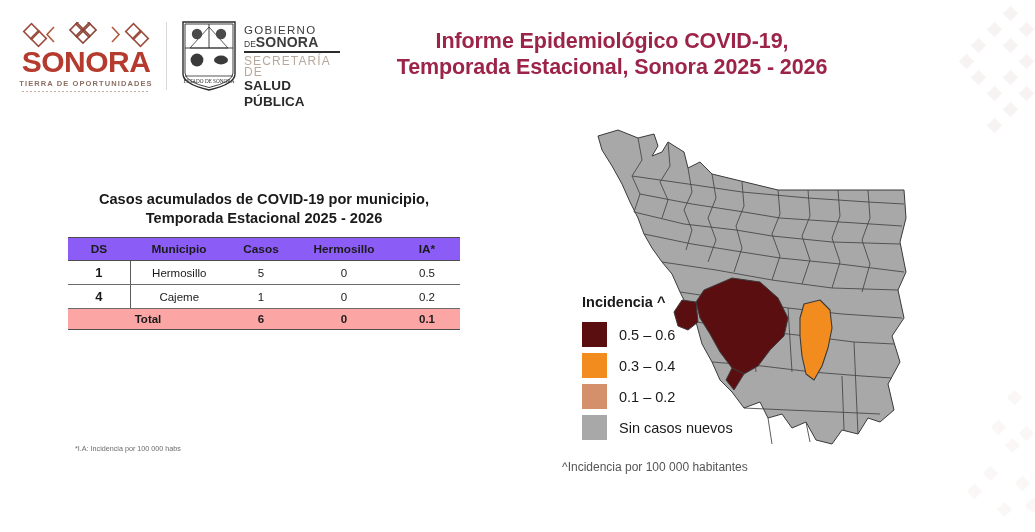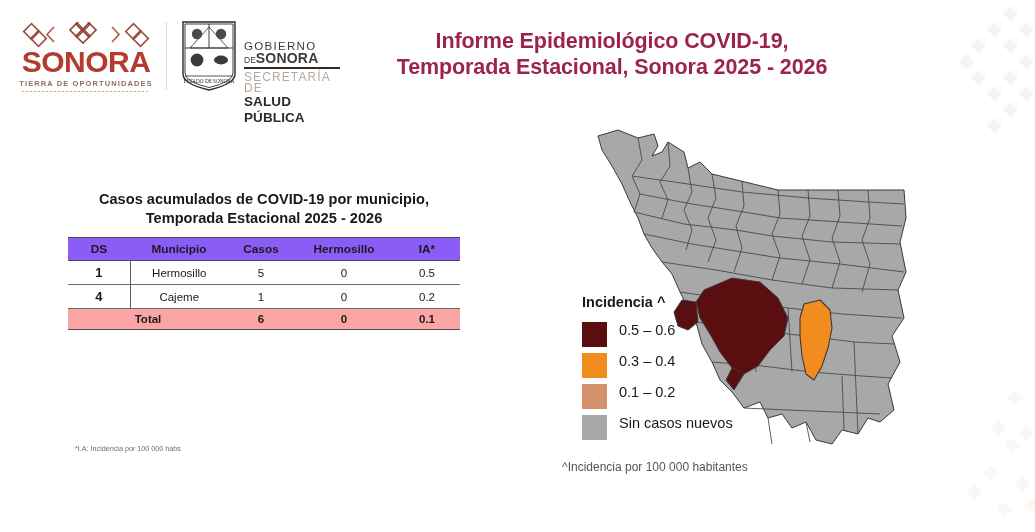--- a/index.html
+++ b/index.html
@@ -27,21 +27,21 @@
   .sl-word .c1{color:#B43B2E;}
   .sl-tag{position:absolute;left:0;top:57px;width:140px;text-align:center;
     font-size:7.5px;letter-spacing:1.1px;font-weight:bold;color:#8B6F63;}
   .sl-rule{position:absolute;left:6px;top:69px;width:128px;height:1px;
     background:repeating-linear-gradient(to right,#C8A898 0 2px,transparent 2px 4px);}
 
   .divider{position:absolute;left:166px;top:22px;width:1px;height:68px;background:#d8d8d8;}
 
   .gob-logo{position:absolute;left:180px;top:20px;width:165px;height:74px;}
   .shield{position:absolute;left:0;top:0;width:58px;height:72px;}
-  .gob-text{position:absolute;left:64px;top:20px;width:100px;}
+  .gob-text{position:absolute;left:64px;top:4px;width:100px;}
   .gob-l1{font-size:11.5px;letter-spacing:1.3px;color:#3c3c3c;line-height:13px;}
   .gob-l2{font-size:8.5px;color:#3c3c3c;line-height:10px;}
   .gob-l2 b{font-size:14px;font-weight:bold;letter-spacing:.2px;}
   .gob-hr{width:96px;height:1.6px;background:#2b2b2b;margin:2px 0 3px 0;}
   .gob-l3{font-size:12px;letter-spacing:1.1px;color:#b8a89c;line-height:11px;}
   .gob-l4{font-size:13.5px;font-weight:bold;letter-spacing:.1px;color:#2b2b2b;line-height:16px;}
 
   .title{position:absolute;left:372px;top:28px;width:480px;text-align:center;
     color:#9D2449;font-size:21.5px;font-weight:bold;line-height:26px;letter-spacing:-.1px;}
 
@@ -66,21 +66,21 @@
   .c-ia{width:66px;}
   .foot-note{position:absolute;left:75px;top:444px;font-size:7.2px;color:#6b6b6b;}
 
   
   .mapbox{position:absolute;left:592px;top:122px;width:330px;height:345px;}
   .mapbox svg{display:block;}
 
   
   .legend{position:absolute;left:566px;top:294px;padding-left:16px;}
   .leg-title{font-size:14.5px;font-weight:bold;color:#1a1a1a;margin-bottom:12px;}
-  .leg-row{display:flex;align-items:flex-start;margin-bottom:6px;}
+  .leg-row{display:flex;align-items:center;margin-bottom:6px;}
   .sw{width:25px;height:25px;margin-right:12px;flex:none;}
   .leg-lab{font-size:14.5px;color:#1a1a1a;}
   .leg-foot{position:absolute;left:-4px;top:166px;width:220px;
     font-size:12px;color:#555;white-space:nowrap;}
 </style>
 </head>
 <body>
 
 <div class="page">
 

